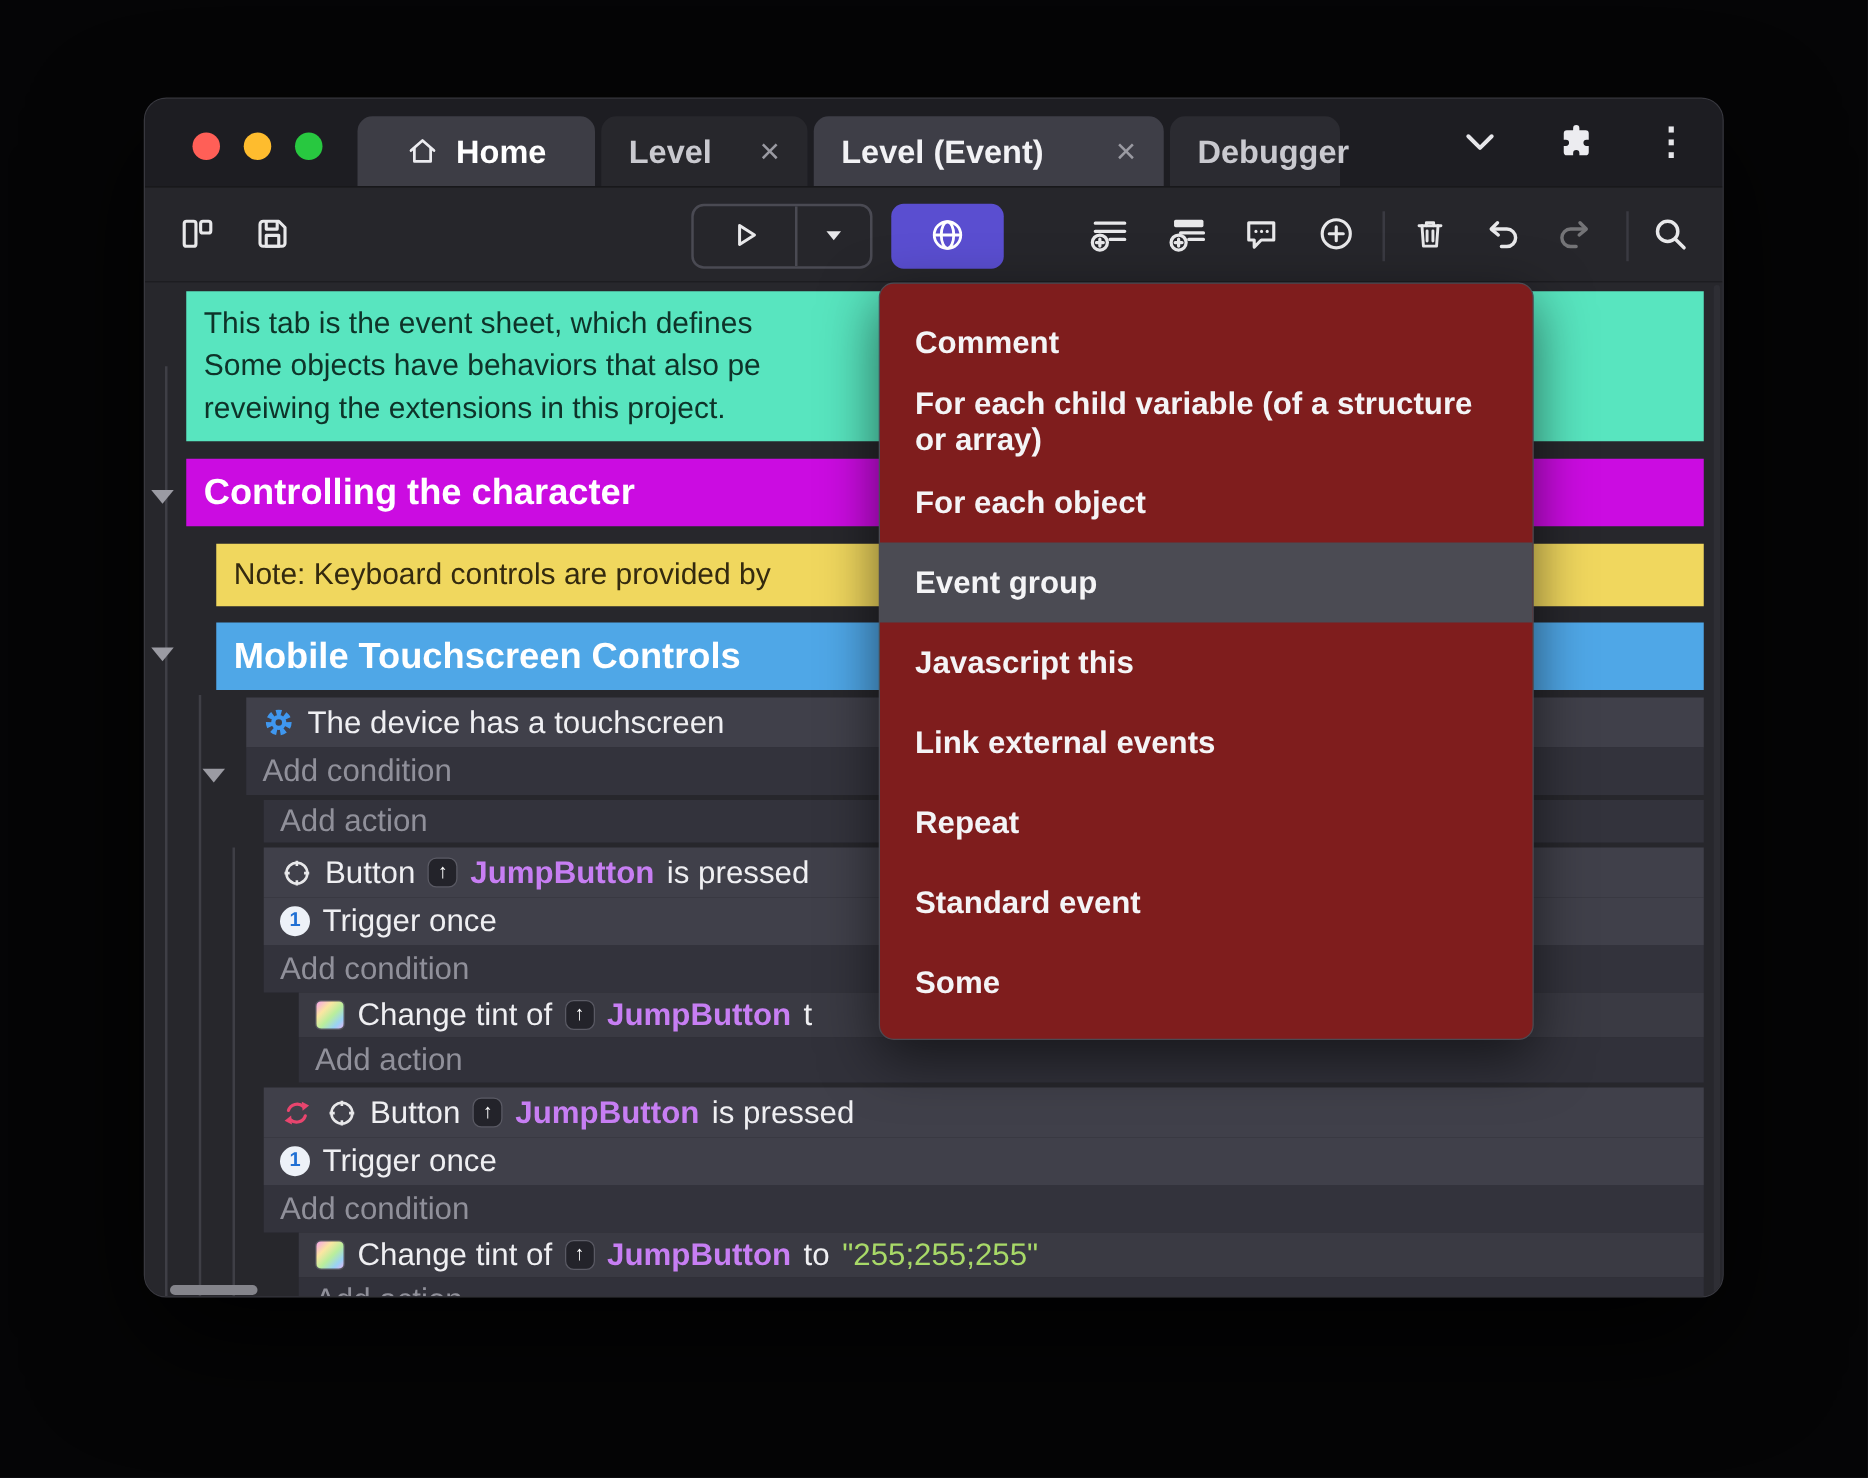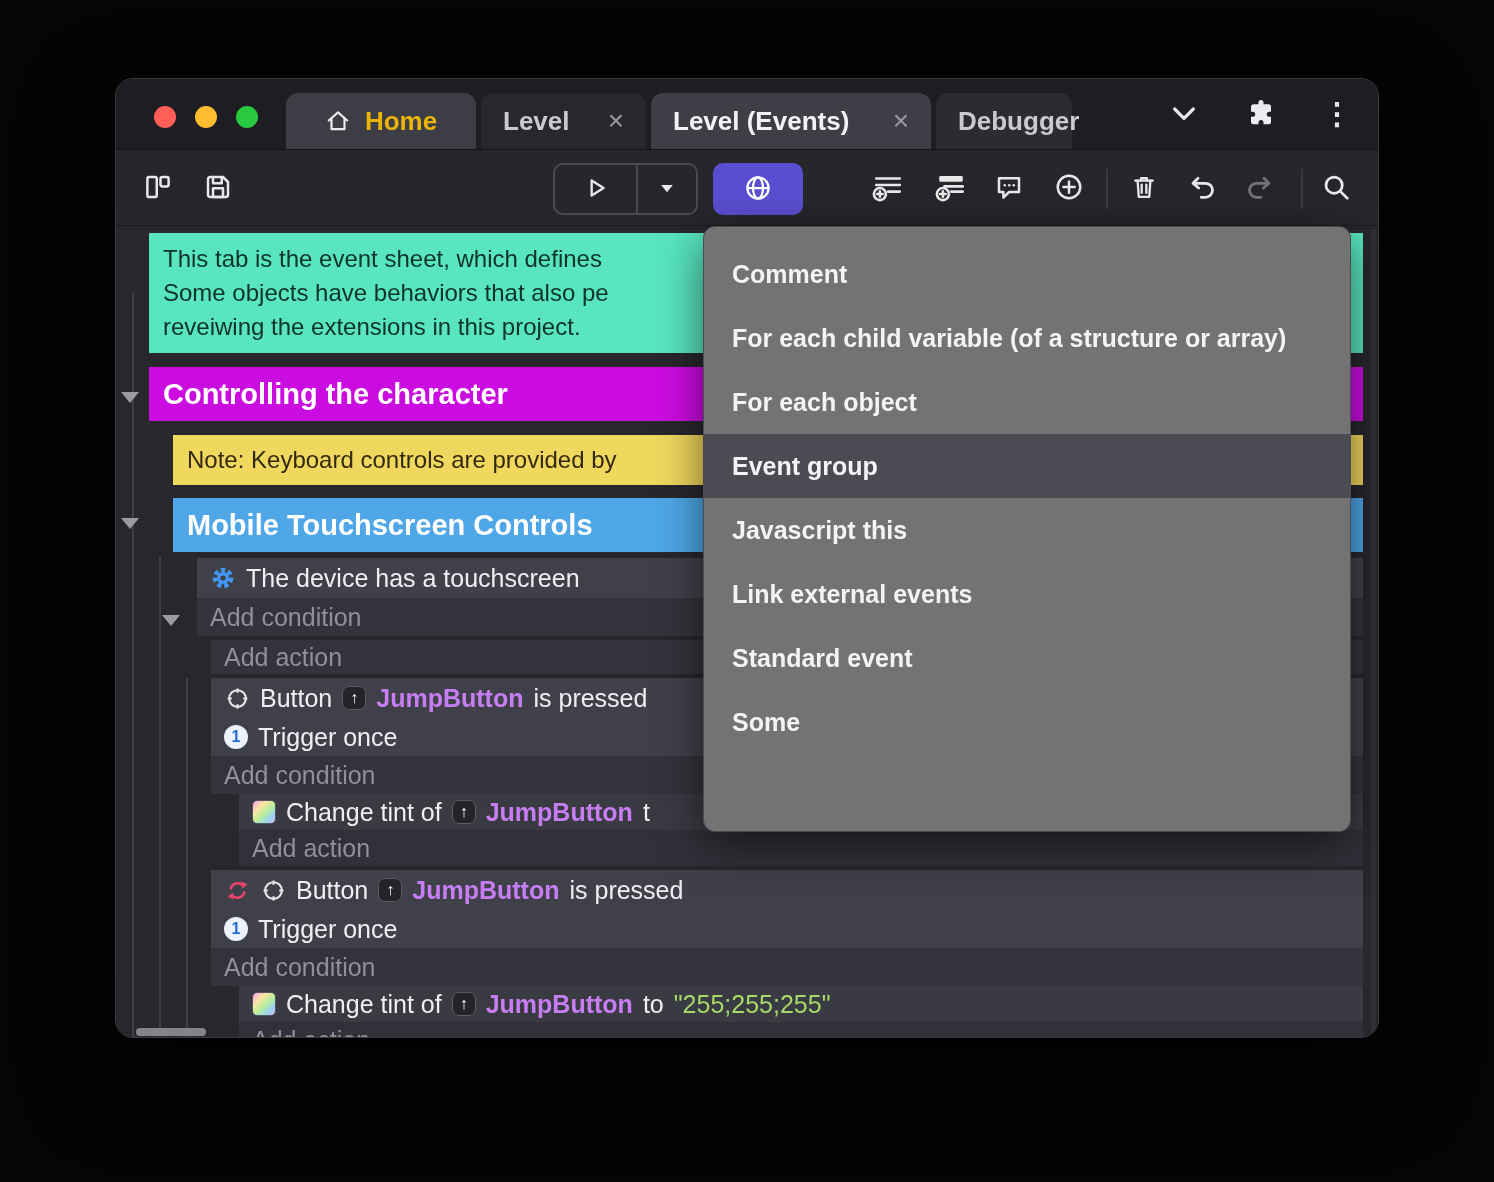--- a/index.html
+++ b/index.html
@@ -7,21 +7,21 @@
   button{background:none;border:none;padding:0;cursor:pointer;font-family:inherit;}
 
   .window{position:absolute;left:115px;top:78px;width:1264px;height:960px;background:#232328;border:1px solid #38383f;border-radius:18px;overflow:hidden;box-shadow:0 35px 90px rgba(0,0,0,.85);}
 
   
   .titlebar{position:absolute;left:0;top:0;width:100%;height:70px;background:#1d1d22;}
   .lights{position:absolute;left:38px;top:27px;display:flex;gap:19px;}
   .light{width:22px;height:22px;border-radius:50%;display:inline-block;}
   .tabs{position:absolute;left:170px;bottom:0;display:flex;gap:5px;align-items:flex-end;}
   .tab{height:56px;border-radius:12px 12px 0 0;display:flex;align-items:center;padding:0 22px;gap:14px;font-size:26px;font-weight:600;color:#c9c9cf;background:#2a2a30;white-space:nowrap;}
-  .tab.t-home{width:190px;background:#3d3d45;color:#eab308;justify-content:center;}
+  .tab.t-home{width:190px;background:#3d3d45;color:#ffffff;justify-content:center;}
   .tab.t-level{width:165px;background:#27272c;}
   .tab.t-events{width:280px;background:#3e3e47;color:#f2f2f5;}
   .tab.t-debug{width:136px;background:#2b2b31;}
   .tab .close{margin-left:auto;color:#9a9aa2;font-size:28px;font-weight:400;line-height:1;}
   .tic{display:flex;align-items:center;}
   .tb-right{position:absolute;right:26px;top:0;height:70px;display:flex;align-items:center;gap:46px;}
   .tbtn{display:flex;align-items:center;justify-content:center;color:#e6e6ea;}
   .kebab{font-size:30px;color:#e6e6ea;line-height:1;font-weight:700;letter-spacing:0;}
 
   
@@ -58,21 +58,21 @@
   .obj{color:#c77ef3;font-weight:700;}
   .str{color:#a8d968;}
   .ic{display:inline-flex;align-items:center;justify-content:center;width:26px;height:26px;flex:0 0 auto;}
   .jump-badge{width:24px;height:24px;border-radius:7px;background:#23232a;border:1px solid #5a5a64;color:#fff;font-size:16px;font-weight:700;display:inline-flex;align-items:center;justify-content:center;flex:0 0 auto;}
   .once-badge{width:24px;height:24px;border-radius:50%;background:#edf1f8;color:#1f6fd4;font-size:16px;font-weight:700;display:inline-flex;align-items:center;justify-content:center;flex:0 0 auto;}
   .tint-swatch{width:24px;height:24px;border-radius:5px;background:linear-gradient(135deg,#f7a0ec 0%,#fbe6a2 30%,#b9ee9c 55%,#99d2f6 80%,#e6b4f3 100%);flex:0 0 auto;border:1px solid #55555e;}
   .hthumb{position:absolute;left:20px;top:802px;width:70px;height:8px;border-radius:4px;background:#84848b;}
   .vtrack{position:absolute;right:2px;top:2px;bottom:2px;width:5px;background:#2e2e34;border-radius:3px;}
 
   
-  .context-menu{position:absolute;left:587px;top:147px;width:648px;height:606px;background:#737373;border:1px solid #4b4b53;border-radius:12px;box-shadow:0 14px 45px rgba(0,0,0,.55);padding:15px 0;z-index:10;}
+  .context-menu{position:absolute;left:587px;top:147px;width:524px;height:606px;background:#7f1d1d;border:1px solid #4b4b53;border-radius:12px;box-shadow:0 14px 45px rgba(0,0,0,.55);padding:15px 0;z-index:10;}
   .menu-item{height:64px;display:flex;align-items:center;padding:0 28px;font-size:25px;font-weight:600;color:#f4f4f6;}
   .menu-item.highlighted{background:#4b4b53;}
 </style>
 </head>
 <body>
 
 <div class="window">
 
   <div class="titlebar">
     <div class="lights">
@@ -89,21 +89,21 @@
               <path d="M6 9.8 V19.5 H18 V9.8"></path>
             </svg>
         </span>
         <span>Home</span>
       </div>
       <div class="tab t-level">
         <span>Level</span>
         <span class="close">×</span>
       </div>
       <div class="tab t-events">
-        <span>Level (Events)</span>
+        <span>Level (Event)</span>
         <span class="close">×</span>
       </div>
       <div class="tab t-debug">
         <span>Debugger</span>
       </div>
     </div>
 
     <div class="tb-right">
       <button class="tbtn">
         <span>
@@ -396,17 +396,18 @@
     <div class="vtrack"></div>
   </div>
 
   <div class="context-menu">
     <div class="menu-item">Comment</div>
     <div class="menu-item">For each child variable (of a structure or array)</div>
     <div class="menu-item">For each object</div>
     <div class="menu-item highlighted">Event group</div>
     <div class="menu-item">Javascript this</div>
     <div class="menu-item">Link external events</div>
+    <div class="menu-item">Repeat</div>
     <div class="menu-item">Standard event</div>
     <div class="menu-item">Some</div>
   </div>
 
 </div>
 
 </body></html>

